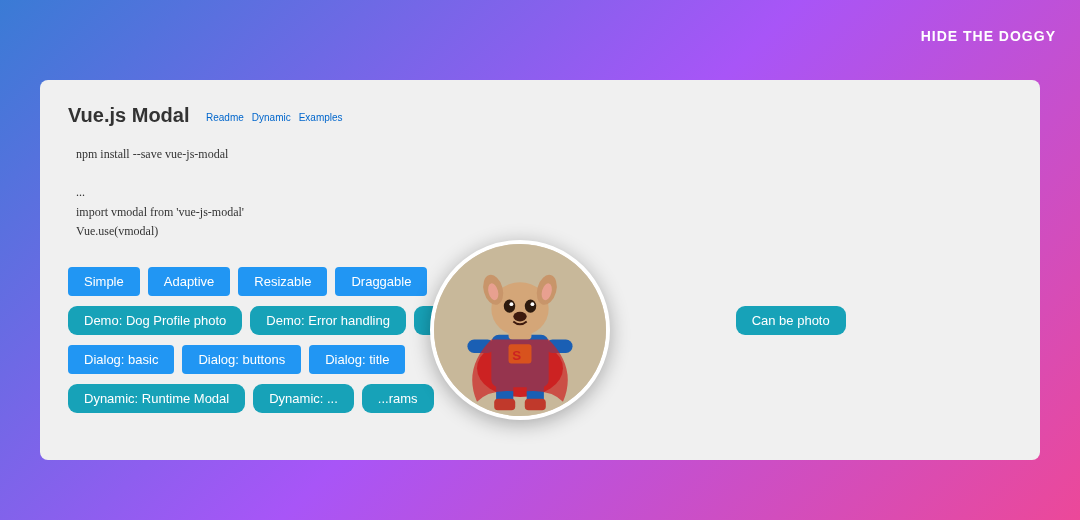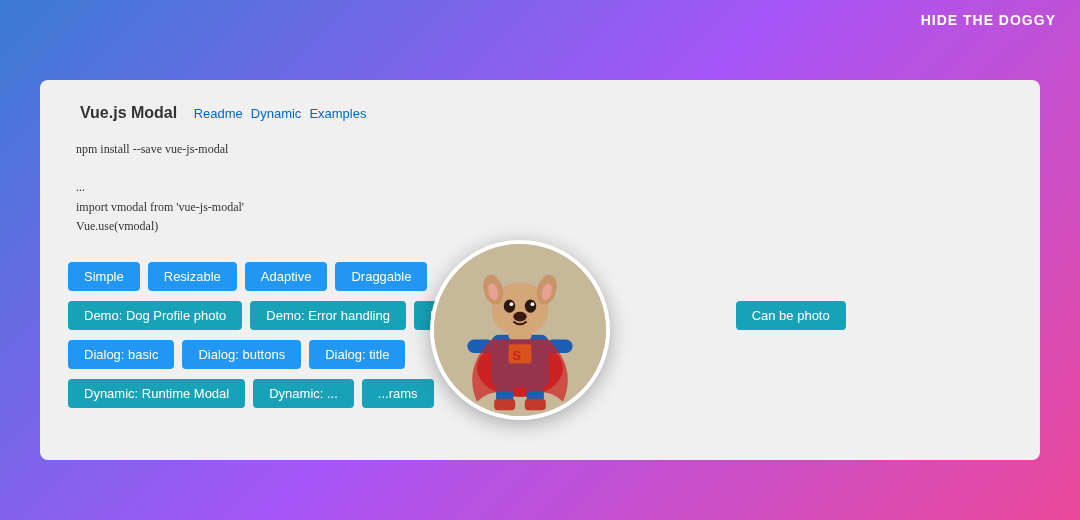--- a/index.html
+++ b/index.html
@@ -8,21 +8,21 @@
       width: 1080px;
       height: 520px;
       overflow: hidden;
       font-family: -apple-system, BlinkMacSystemFont, 'Segoe UI', sans-serif;
       background: linear-gradient(135deg, #3a7bd5 0%, #a855f7 50%, #ec4899 100%);
       position: relative;
     }
 
     .hide-doggy-btn {
       position: absolute;
-      top: 12px;
+      top: 28px;
       right: 24px;
       background: transparent;
       border: none;
       color: white;
       font-size: 14px;
       font-weight: 600;
       letter-spacing: 1px;
       cursor: pointer;
       text-transform: uppercase;
     }
@@ -33,36 +33,35 @@
       left: 40px;
       right: 40px;
       bottom: 60px;
       background: #f0f0f0;
       border-radius: 8px;
       padding: 24px 28px;
       overflow: hidden;
     }
 
     .card-title {
-      font-size: 16px;
+      font-size: 20px;
       font-weight: 600;
       color: #333;
       display: inline;
-      margin-left: 12px;
     }
 
     .card-links {
       display: inline-flex;
       gap: 8px;
       margin-left: 12px;
       vertical-align: middle;
     }
 
     .card-links a {
-      font-size: 13px;
+      font-size: 10px;
       color: #0066cc;
       text-decoration: none;
     }
 
     .code-block {
       margin-top: 14px;
       font-family: Liberation Serif, serif;
       font-size: 12px;
       color: #333;
       line-height: 1.6;
@@ -87,20 +86,21 @@
       border: none;
       border-radius: 4px;
       font-size: 13px;
       font-weight: 500;
       cursor: pointer;
       color: white;
     }
 
     .btn-teal {
       background-color: #17a2b8;
+      border-radius: 9px;
     }
 
     .btn-blue {
       background-color: #2196f3;
     }
 
     
     .dog-circle {
       position: absolute;
       width: 180px;
@@ -145,22 +145,22 @@
     <div>&nbsp;</div>
     <div>...</div>
     <div>import vmodal from 'vue-js-modal'</div>
     <div>Vue.use(vmodal)</div>
   </div>
 
   <div class="buttons-section">
 
     <div class="btn-row">
       <button class="btn btn-blue">Simple</button>
+      <button class="btn btn-blue">Adaptive</button>
       <button class="btn btn-blue">Resizable</button>
-      <button class="btn btn-blue">Adaptive</button>
       <button class="btn btn-blue">Draggable</button>
     </div>
 
     <div class="btn-row">
       <button class="btn btn-teal">Demo: Dog Profile photo</button>
       <button class="btn btn-teal">Demo: Error handling</button>
       <button class="btn btn-teal">Demo: Login</button>
 
       <span style="width:200px; display:inline-block;"></span>
       <button class="btn btn-teal">Can be photo</button>

